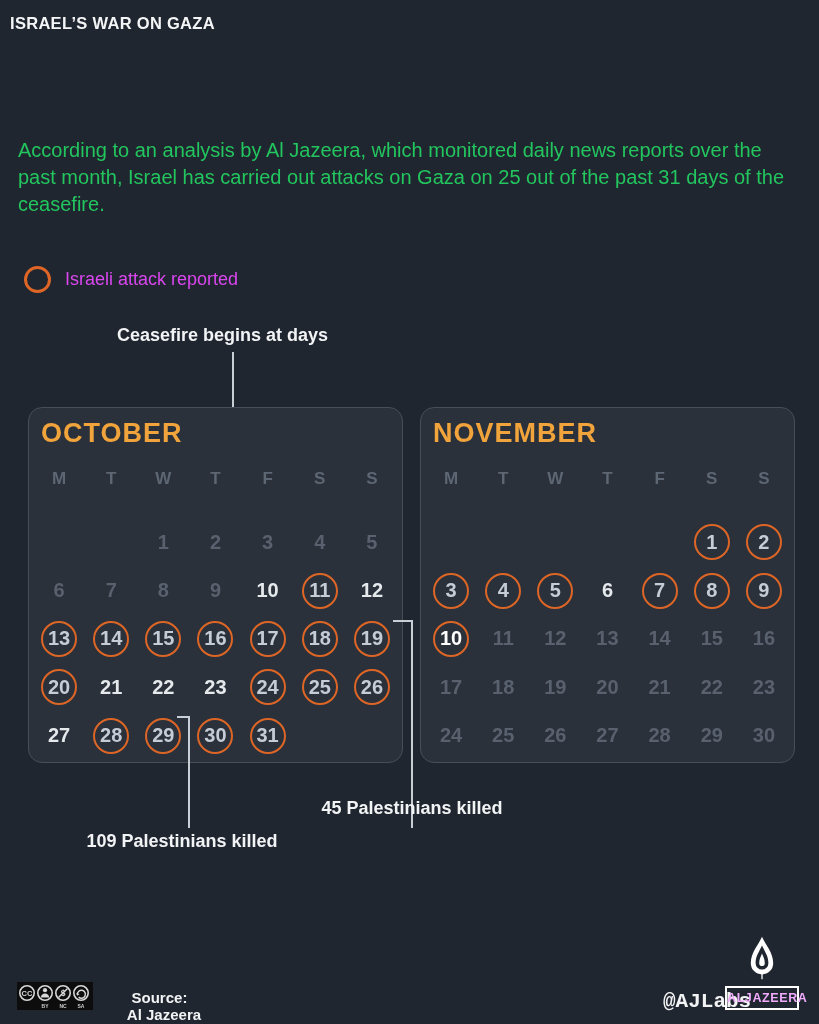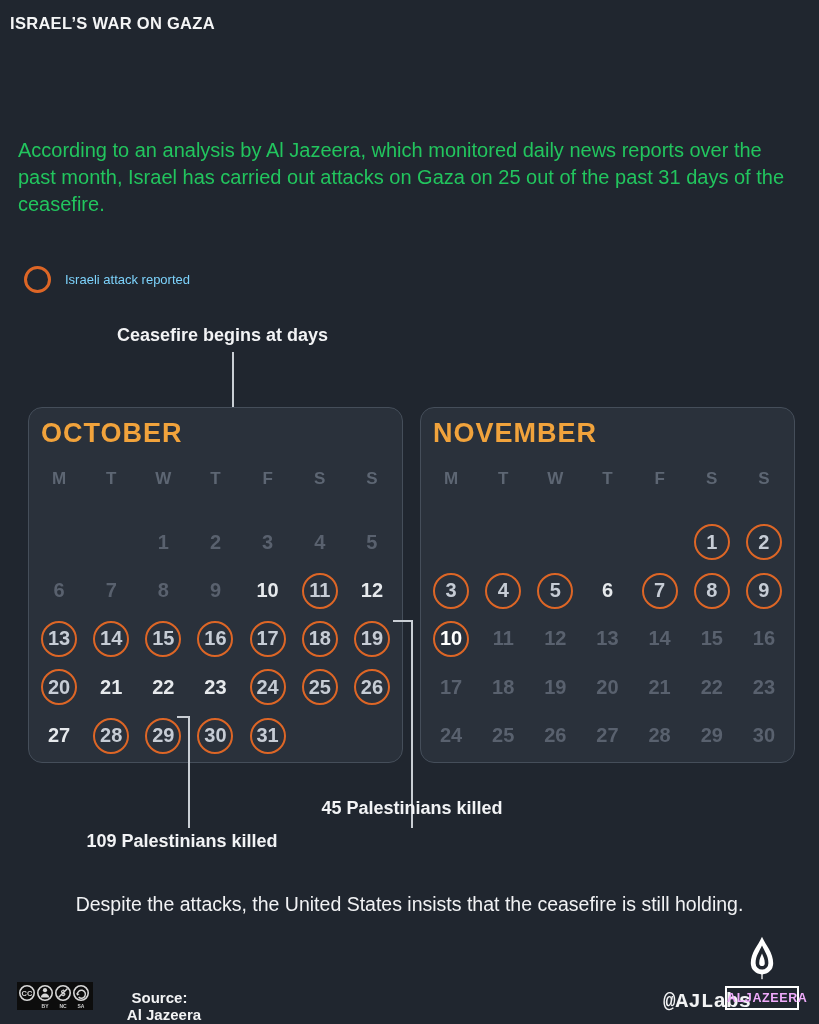--- a/index.html
+++ b/index.html
@@ -22,21 +22,21 @@
   .intro {
     position:absolute; left:18px; top:137px; width:784px;
     font-size:20px; line-height:1.36; color:#22c55e;
   }
   
   .legend { position:absolute; left:24px; top:266px; display:flex; align-items:center; }
   .legend-ring {
     width:27px; height:27px; border-radius:50%;
     border:3px solid var(--ring, #d25d22); flex:0 0 auto;
   }
-  .legend-label { margin-left:14px; font-size:13px; color:#7dd3fc; }
+  .legend-label { margin-left:14px; font-size:18px; color:#d946ef; }
   
   .aline { position:absolute; background:#c9ced4; }
   .ann { position:absolute; font-size:18px; font-weight:bold; color:#f2f3f5; }
   .ann.center { text-align:center; }
   
   .panel {
     position:absolute; top:407px; width:375px; height:356px;
     background:var(--panel, #2a313b);
     border:1px solid var(--panel-border, #454e5a);
     border-radius:14px;
@@ -323,21 +323,20 @@
   </div>
 
   <div class="aline" style="left:177px; top:716px; width:12px; height:1.5px;"></div>
   <div class="aline" style="left:188px; top:716px; width:1.5px; height:112px;"></div>
   <div class="ann center" style="left:52px; width:260px; top:831px;">109 Palestinians killed</div>
 
   <div class="aline" style="left:393px; top:620px; width:19px; height:1.5px;"></div>
   <div class="aline" style="left:411px; top:620px; width:1.5px; height:208px;"></div>
   <div class="ann center" style="left:302px; width:220px; top:798px;">45 Palestinians killed</div>
 
-  <div class="statement">Despite the attacks, the United States insists that the ceasefire is still holding.</div>
 
   <div class="cc-badge">
     <svg width="76" height="28" viewBox="0 0 76 28">
       <rect x="0" y="0" width="76" height="28" fill="#0d0d0d"></rect>
       <circle cx="10" cy="11" r="7.2" fill="none" stroke="#d8d8d8" stroke-width="1.6"></circle>
       <text x="10" y="13.8" font-size="7.5" font-weight="bold" fill="#d8d8d8" text-anchor="middle" font-family="Liberation Sans, sans-serif">CC</text>
       <circle cx="28" cy="11" r="7.2" fill="none" stroke="#d8d8d8" stroke-width="1.6"></circle>
       <circle cx="28" cy="8.2" r="2.1" fill="#d8d8d8"></circle>
       <path d="M23.8 15.6 a4.2 4.2 0 0 1 8.4 0 Z" fill="#d8d8d8"></path>
       <circle cx="46" cy="11" r="7.2" fill="none" stroke="#d8d8d8" stroke-width="1.6"></circle>

